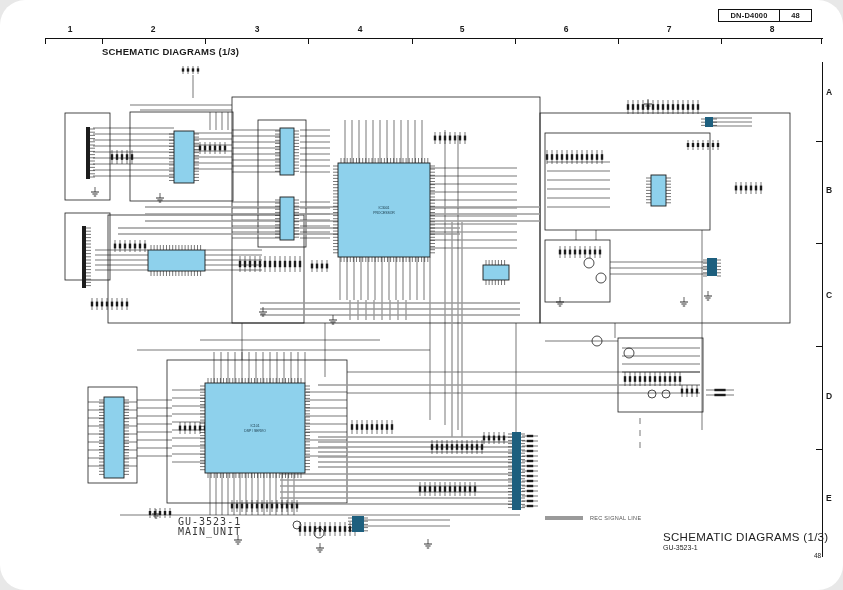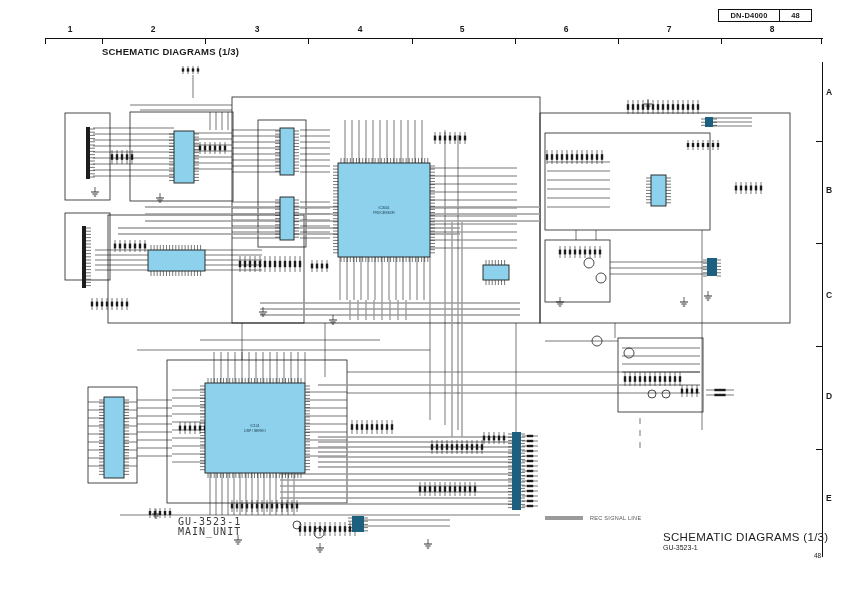--- a/index.html
+++ b/index.html
@@ -1,17 +1,17 @@
 <!DOCTYPE html>
 <html><head>
 <meta charset="utf-8">
 <style>
   html,body{margin:0;padding:0;background:#e8e8e8;}
   .page{position:relative;width:843px;height:590px;background:#ffffff;overflow:hidden;
-        font-family:"Liberation Sans",sans-serif;color:#1a1a1a;}
+        font-family:"Liberation Sans",sans-serif;color:#1a1a1a;border-radius:25px;}
   
   .header-box{position:absolute;left:718px;top:9px;width:94px;height:13px;
               border:1.4px solid #111;display:flex;align-items:stretch;box-sizing:border-box;}
   .header-box .cell{display:flex;align-items:center;justify-content:center;
                     font-size:7.5px;font-weight:bold;letter-spacing:.2px;}
   .header-box .model{flex:0 0 60px;}
   .header-box .pg{flex:1;border-left:1.4px solid #111;}
   
   .ruler-line{position:absolute;left:45px;top:38px;width:778px;height:0;border-top:1.2px solid #111;}
   .col-num{position:absolute;top:24px;transform:translateX(-50%);font-size:8.5px;font-weight:bold;}

